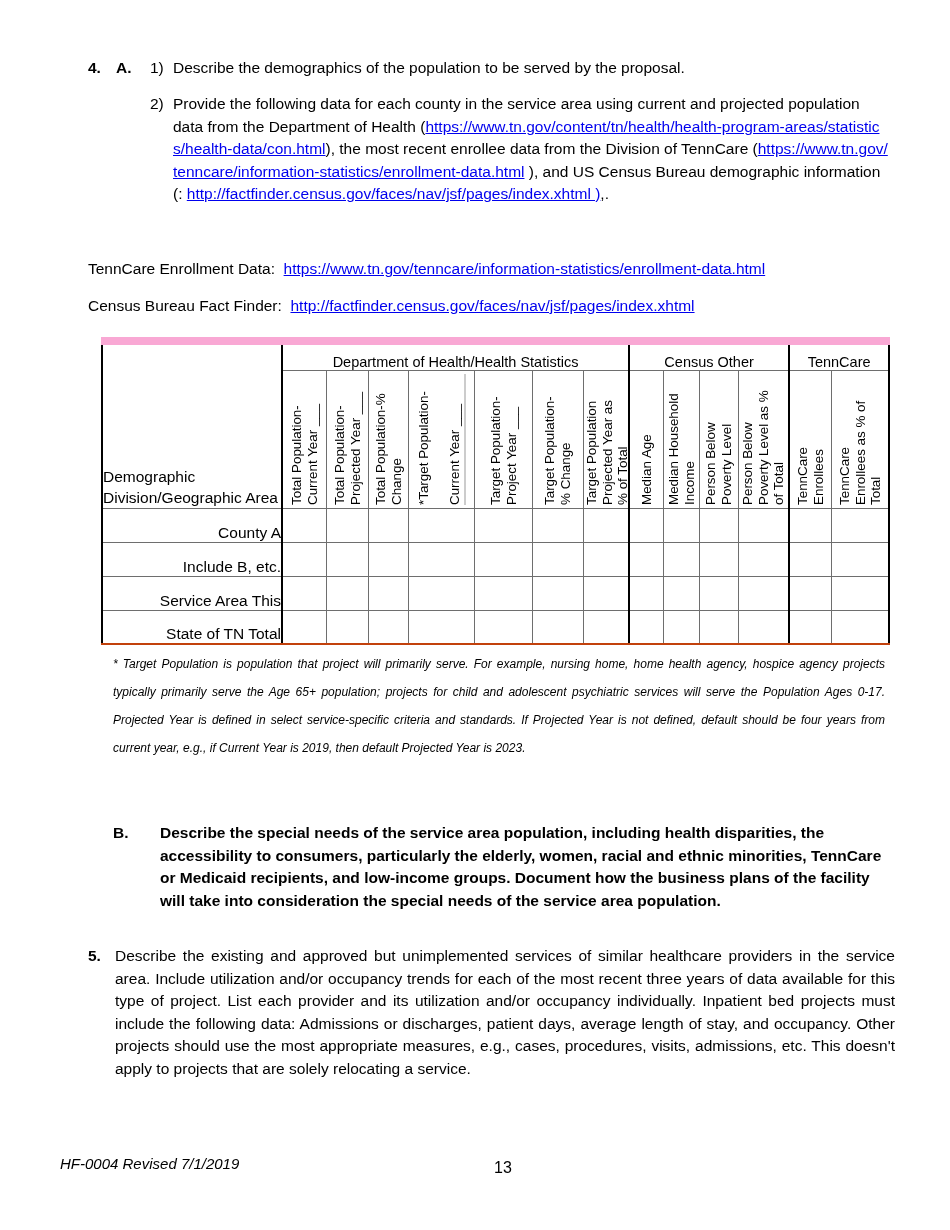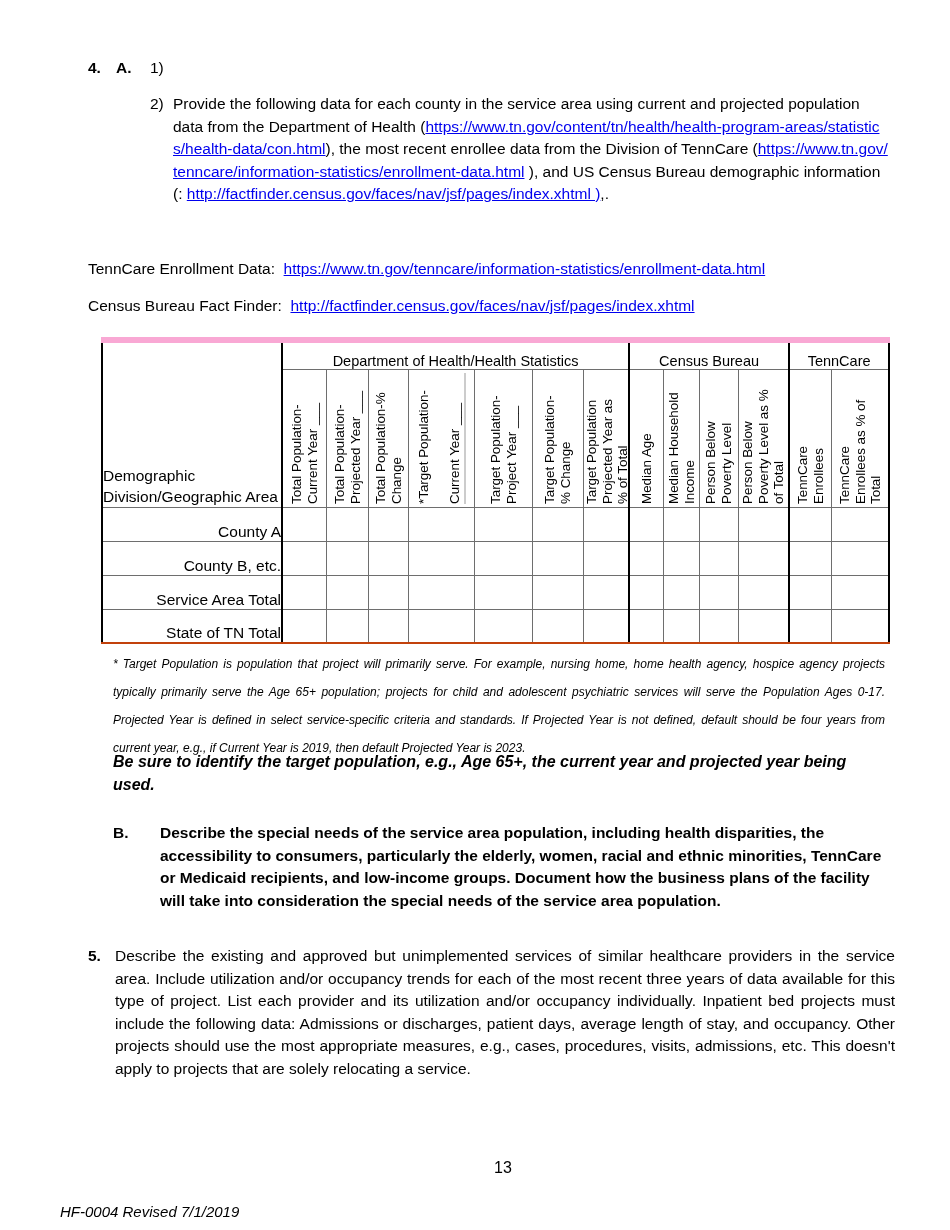--- a/index.html
+++ b/index.html
@@ -70,21 +70,21 @@
   }
   table.demo td, table.demo th {
     border: 1px solid #6e6e6e;
     padding: 0;
     font-weight: normal;
     vertical-align: bottom;
     box-sizing: border-box;
   }
   table.demo .outer-l { border-left: 2px solid #000; }
   table.demo .outer-r { border-right: 2px solid #000; }
-  table.demo .outer-t { border-top: 6px solid #f9a8d4; }
+  table.demo .outer-t { border-top: 8px solid #f9a8d4; }
   table.demo .outer-b { border-bottom: 2px solid #c2410c; }
   table.demo .grp-sep-l { border-left: 2.2px solid #000; }
   table.demo .grp-sep-r { border-right: 2.2px solid #000; }
 
   .grp-head {
     text-align: center;
     vertical-align: middle;
     font-size: 14.5px;
     height: 29px;
     padding: 2px 0;
@@ -148,36 +148,36 @@
   #qB-alpha { left: 113px; top: 822px; }
   #qB-text { left: 160px; top: 822px; width: 730px; font-weight: bold; }
 
   #q5-num { left: 88px; top: 945px; }
   #q5-text { left: 115px; top: 945px; width: 780px; text-align: justify; }
 
   #footer-left {
     left: 60px; top: 1153px;
     font-style: italic;
     font-size: 15px;
-    margin-top: 48px;
   }
   #footer-page {
     left: 466px; top: 1157px;
     font-size: 16px;
     margin-left: 28px;
   }
 </style>
 </head>
 <body>
 
 <div class="page">
 
   <div class="lbl-num" id="q4-num">4.</div>
   <div class="lbl-num" id="q4-alpha">A.</div>
   <div class="lbl-num" id="q4-item1-num">1)</div>
+  <div class="blk" id="q4-item1-text">Describe the demographics of the population to be served by the proposal.</div>
 
   <div class="lbl-num" id="q4-item2-num">2)</div>
   <div class="blk" id="q4-item2-text"><span>Provide the following data for each county in the service area using current and projected population data from the Department of Health (</span><a class="lnk" href="#">https://www.tn.gov/content/tn/health/health-program-areas/statistics/health-data/con.html</a><span>), the most recent enrollee data from the Division of TennCare (</span><a class="lnk" href="#">https://www.tn.gov/tenncare/information-statistics/enrollment-data.html</a><span> ), and US Census Bureau demographic information (: </span><a class="lnk" href="#">http://factfinder.census.gov/faces/nav/jsf/pages/index.xhtml )</a><span>,.</span></div>
 
   <div class="blk" id="census-line"><span>Census Bureau Fact Finder:</span>&nbsp; <a class="lnk" href="#">http://factfinder.census.gov/faces/nav/jsf/pages/index.xhtml</a></div>
 
   <div class="blk" id="tenncare-line"><span>TennCare Enrollment Data:</span>&nbsp; <a class="lnk" href="#">https://www.tn.gov/tenncare/information-statistics/enrollment-data.html</a></div>
 
   <div class="tbl-wrap">
     <table class="demo">
@@ -194,21 +194,21 @@
           <col style="width: 36px;">
           <col style="width: 39px;">
           <col style="width: 51px;">
           <col style="width: 42px;">
           <col style="width: 58px;">
         </colgroup>
       <thead>
         <tr>
           <td class="stub-head outer-l outer-t" rowspan="2">Demographic Division/Geographic Area</td>
           <td class="grp-head outer-t grp-sep-l grp-sep-r" colspan="7">Department of Health/Health Statistics</td>
-          <td class="grp-head outer-t grp-sep-r" colspan="4">Census Bureau</td>
+          <td class="grp-head outer-t grp-sep-r" colspan="4">Census Other</td>
           <td class="grp-head outer-t outer-r" colspan="2">TennCare</td>
         </tr>
         <tr id="col-header-row">
             <td class="vcell grp-sep-l">
               <span class="vtxt">Total Population-
 Current Year ___</span>
             </td>
             <td class="vcell">
               <span class="vtxt">Total Population-
 Projected Year ___</span>
@@ -274,37 +274,37 @@
             <td class="row-cell"></td>
             <td class="row-cell grp-sep-r"></td>
             <td class="row-cell"></td>
             <td class="row-cell"></td>
             <td class="row-cell"></td>
             <td class="row-cell grp-sep-r"></td>
             <td class="row-cell"></td>
             <td class="row-cell outer-r"></td>
           </tr>
           <tr>
-            <td class="row-lbl outer-l">County B, etc.</td>
+            <td class="row-lbl outer-l">Include B, etc.</td>
             <td class="row-cell grp-sep-l"></td>
             <td class="row-cell"></td>
             <td class="row-cell"></td>
             <td class="row-cell"></td>
             <td class="row-cell"></td>
             <td class="row-cell"></td>
             <td class="row-cell grp-sep-r"></td>
             <td class="row-cell"></td>
             <td class="row-cell"></td>
             <td class="row-cell"></td>
             <td class="row-cell grp-sep-r"></td>
             <td class="row-cell"></td>
             <td class="row-cell outer-r"></td>
           </tr>
           <tr>
-            <td class="row-lbl outer-l">Service Area Total</td>
+            <td class="row-lbl outer-l">Service Area This</td>
             <td class="row-cell grp-sep-l"></td>
             <td class="row-cell"></td>
             <td class="row-cell"></td>
             <td class="row-cell"></td>
             <td class="row-cell"></td>
             <td class="row-cell"></td>
             <td class="row-cell grp-sep-r"></td>
             <td class="row-cell"></td>
             <td class="row-cell"></td>
             <td class="row-cell"></td>
@@ -327,21 +327,20 @@
             <td class="row-cell grp-sep-r outer-b"></td>
             <td class="row-cell outer-b"></td>
             <td class="row-cell outer-r outer-b"></td>
           </tr>
         </tbody>
     </table>
   </div>
 
   <div class="blk" id="footnote">* Target Population is population that project will primarily serve.  For example, nursing home, home health agency, hospice agency   projects typically primarily serve   the Age 65+ population; projects for child and adolescent psychiatric services will serve the Population Ages 0-17.   Projected Year is defined in select service-specific criteria and standards.   If Projected Year is not defined, default should be four years from current year, e.g., if Current Year is 2019, then default Projected Year is 2023.</div>
 
-  <div class="blk" id="bold-note">Be sure to identify the target population, e.g., Age 65+, the current year and projected year being used.</div>
 
   <div class="lbl-num" id="qB-alpha">B.</div>
   <div class="blk" id="qB-text">Describe the special needs of the service area population, including health disparities, the accessibility to consumers, particularly the elderly, women, racial and ethnic minorities, TennCare or Medicaid recipients, and low-income groups.  Document how the business plans of the facility will take into consideration the special needs of the service area population.</div>
 
   <div class="lbl-num" id="q5-num">5.</div>
   <div class="blk" id="q5-text">Describe the existing and approved but unimplemented services of similar healthcare providers in the service area.  Include utilization and/or occupancy trends for each of the most recent three years of data available for this type of project.   List each provider and its utilization and/or occupancy individually.   Inpatient bed projects must include the following data:  Admissions or discharges, patient days, average length of stay, and occupancy.  Other projects should use the most appropriate measures, e.g., cases, procedures, visits, admissions, etc. This doesn't apply to projects that are solely relocating a service.</div>
 
   <div class="blk" id="footer-left">HF-0004 Revised 7/1/2019</div>
   <div class="blk" id="footer-page">13</div>
 

